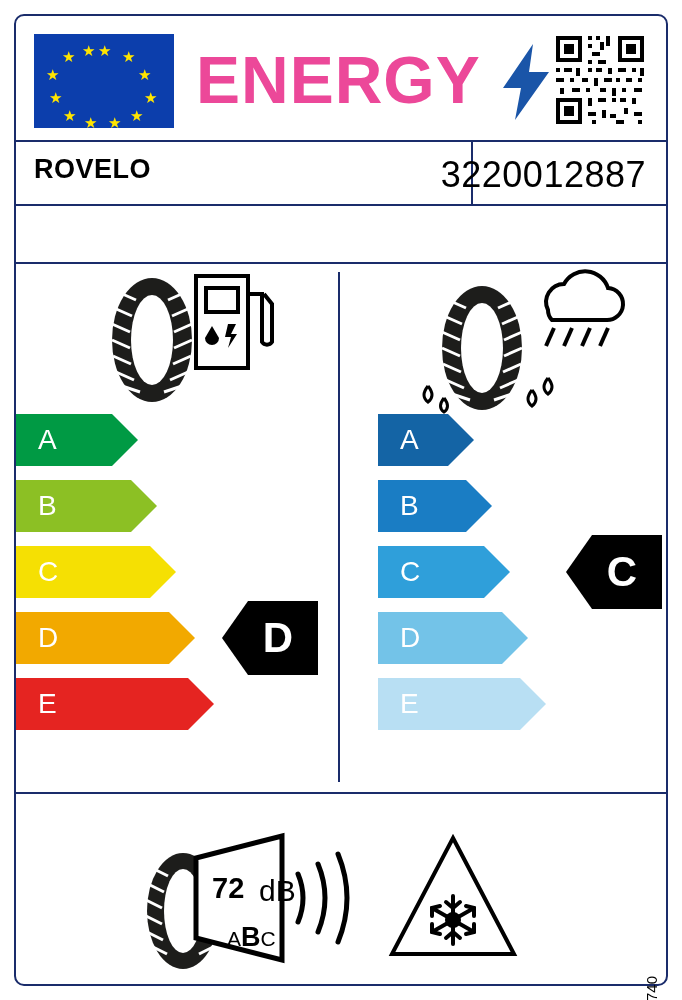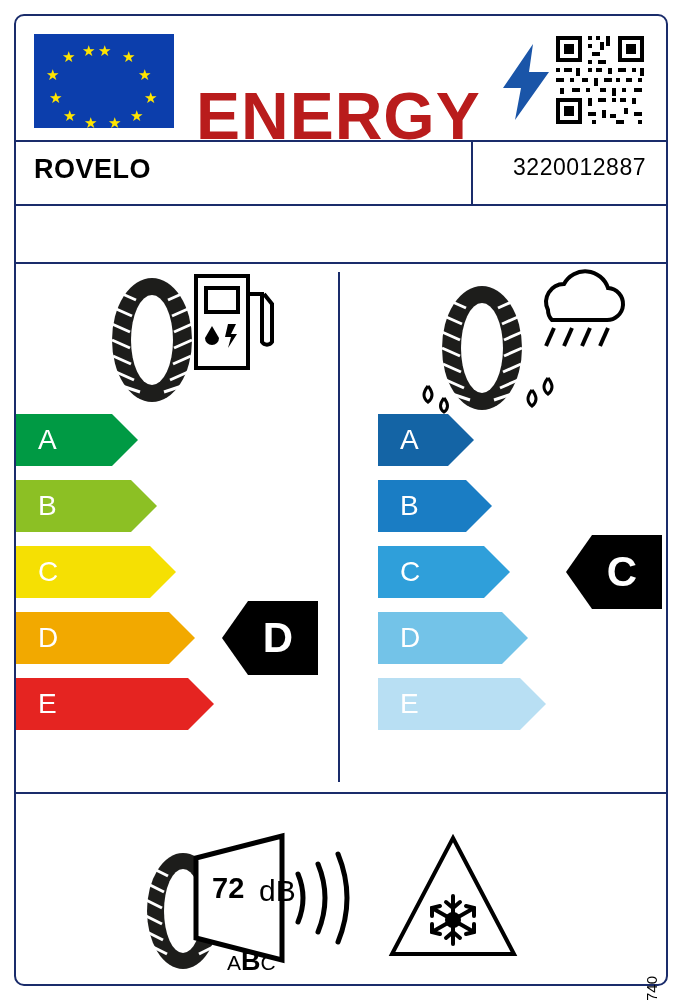--- a/index.html
+++ b/index.html
@@ -41,23 +41,22 @@
     color: #ffe500;
     font-size: 15px;
     line-height: 15px;
   }
   .energy-word {
     position: absolute;
     left: 180px; top: 26px;
     font-size: 66px;
     font-weight: bold;
     letter-spacing: 1px;
-    color: #b91c1c;
+    color: #ec4899;
     font-family: "Liberation Sans", sans-serif;
-    margin-top: 36px;
   }
   .bolt {
     position: absolute;
     left: 487px; top: 28px;
     width: 46px; height: 76px;
   }
   .qr {
     position: absolute;
     right: 20px; top: 18px;
     width: 92px; height: 92px;
@@ -72,21 +71,21 @@
   }
 
   
   .brand-row { position: absolute; left: 0; top: 126px; width: 100%; height: 76px; border-radius: 24px; }
   .brand-name {
     position: absolute; left: 18px; top: 12px;
     font-size: 27px; font-weight: bold; letter-spacing: .5px;
   }
   .brand-code {
     position: absolute; right: 20px; top: 12px;
-    font-size: 23px; letter-spacing: .5px;
+    font-size: 36px; letter-spacing: .5px;
   }
   .brand-divider {
     position: absolute;
     left: 455px; top: 0;
     width: 2px; height: 62px;
     background: #1a2c6b;
   }
 
   
   .size-row { position: absolute; left: 0; top: 190px; width: 100%; height: 56px; }
@@ -172,21 +171,21 @@
     font-weight: bold;
   }
   .db-unit {
     position: absolute;
     left: 243px; top: 76px;
     font-size: 30px;
     font-weight: normal;
   }
   .abc {
     position: absolute;
-    left: 211px; top: 148px;
+    left: 211px; top: 124px;
     font-size: 21px;
   }
   .abc b { font-size: 27px; }
 
   .date-vert {
     position: absolute;
     right: 6px; bottom: 8px;
     font-size: 15px;
     transform: rotate(-90deg);
     transform-origin: 100% 100%;

